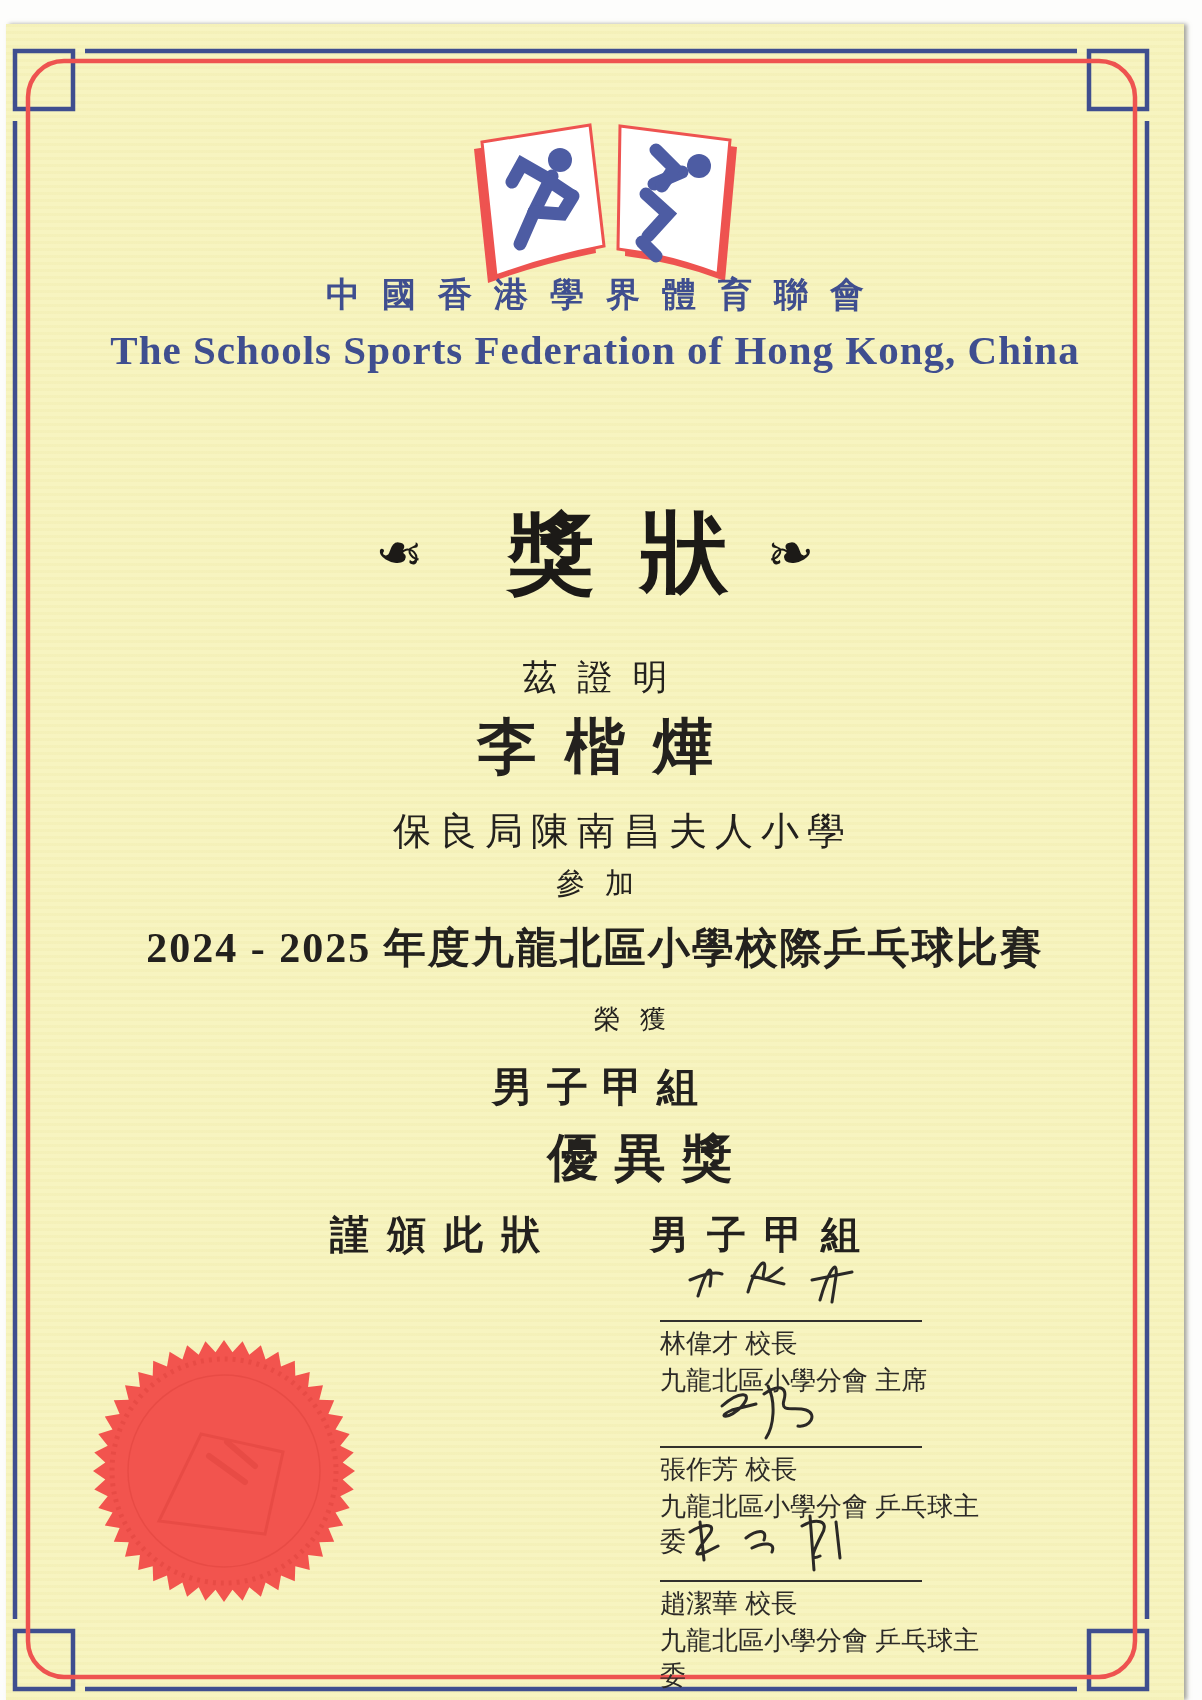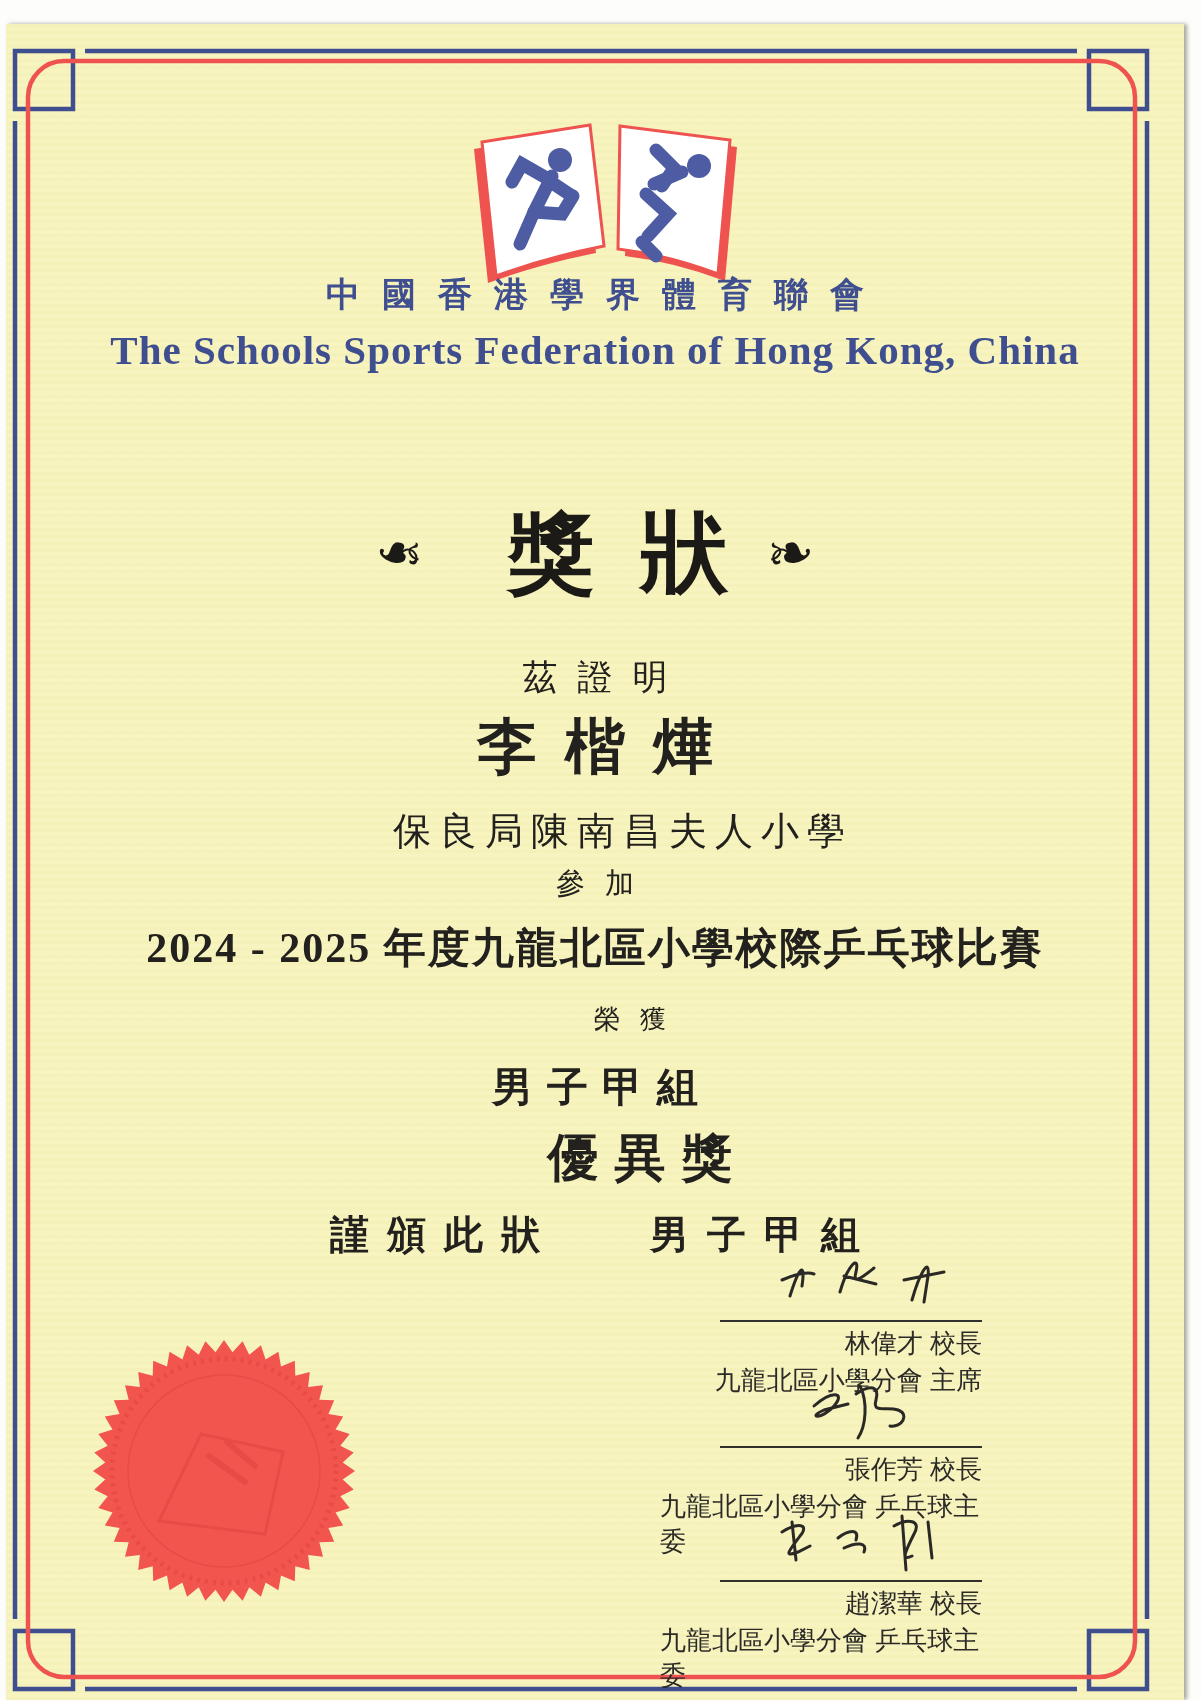--- a/index.html
+++ b/index.html
@@ -26,21 +26,21 @@
   .certify{top:630px;font-size:35px;letter-spacing:20px;text-indent:20px;}
   .recipient{top:683px;font-size:60px;font-weight:bold;letter-spacing:28px;text-indent:28px;}
   .school{top:782px;font-size:38px;letter-spacing:8px;text-indent:8px;padding-left:24px;}
   .participate{top:840px;font-size:29px;letter-spacing:20px;text-indent:20px;}
   .competition{top:896px;font-size:42px;letter-spacing:2px;font-weight:600;}
   .honor{top:978px;font-size:26px;letter-spacing:20px;text-indent:20px;margin-left:35px;}
   .division{top:1036px;font-size:41px;letter-spacing:14px;text-indent:14px;font-weight:600;}
   .award{top:1100px;font-size:51px;font-weight:bold;letter-spacing:16px;text-indent:16px;padding-left:45px;}
   .closing{top:1184px;display:flex;justify-content:center;gap:74px;}
   .closing span{font-size:39px;letter-spacing:18px;text-indent:18px;font-weight:600;}
-  .sig-block{position:absolute;left:654px;width:322px;display:flex;flex-direction:column;align-items:flex-end;}
+  .sig-block{position:absolute;left:654px;width:322px;display:flex;flex-direction:column;align-items:flex-start;}
   .sig-1{top:1222px;} .sig-2{top:1352px;} .sig-3{top:1484px;}
   .sig-line{width:262px;border-top:2.5px solid #33312d;margin-top:2px;}
   .sig-name{font-family:"Liberation Sans","DejaVu Sans",sans-serif;font-size:26px;margin-top:4px;color:#2c2a27;}
   .sig-role{font-family:"Liberation Sans","DejaVu Sans",sans-serif;font-size:26px;margin-top:2px;color:#2c2a27;}
   .logo-svg{position:absolute;left:434px;top:78px;}
   .seal-svg{position:absolute;left:53px;top:1282px;}
 </style>
 </head>
 <body>
 

